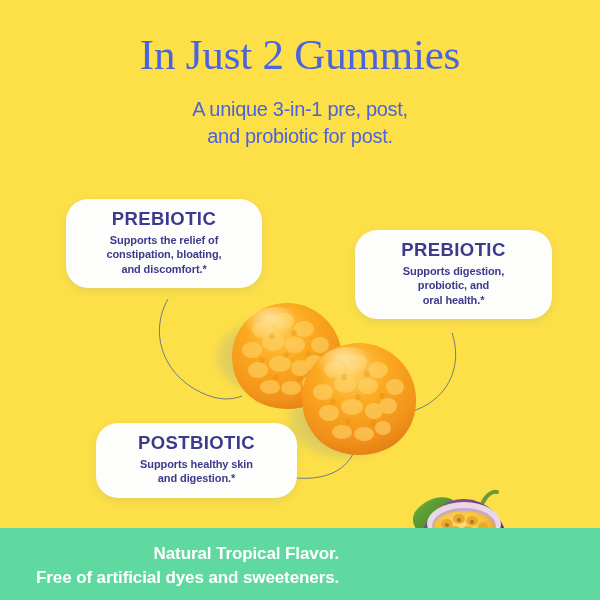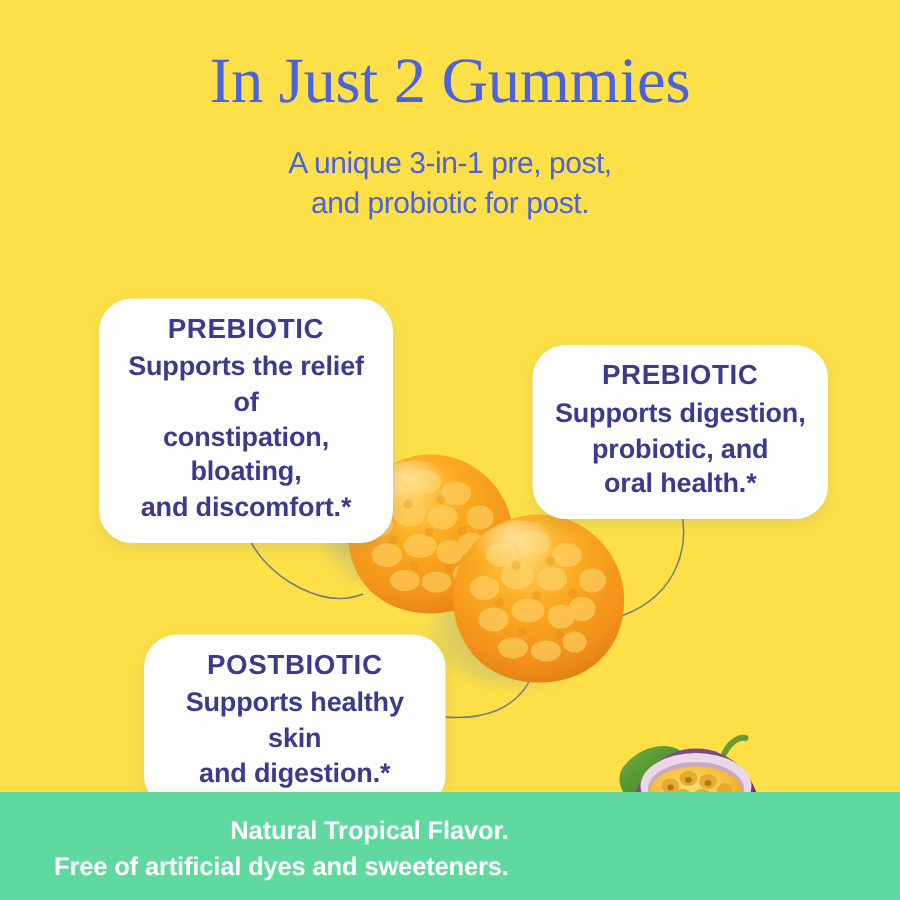--- a/index.html
+++ b/index.html
@@ -95,21 +95,21 @@
     font-weight: bold;
     font-size: 18.5px;
     letter-spacing: 0.4px;
     color: #3c3a8d;
     margin-bottom: 3px;
     line-height: 1.2;
   }
   .card-body {
     font-family: "Liberation Sans", sans-serif;
     font-weight: bold;
-    font-size: 18px;
+    font-size: 11px;
     line-height: 1.3;
     color: #3c3a8d;
     letter-spacing: -0.1px;
   }
   .card-body .ln { display: block; }
 
   #card-prebiotic  { left: 66px;  top: 199px; width: 196px; }
   #card-probiotic  { left: 355px; top: 230px; width: 197px; }
   #card-postbiotic { left: 96px;  top: 423px; width: 201px; }
 

